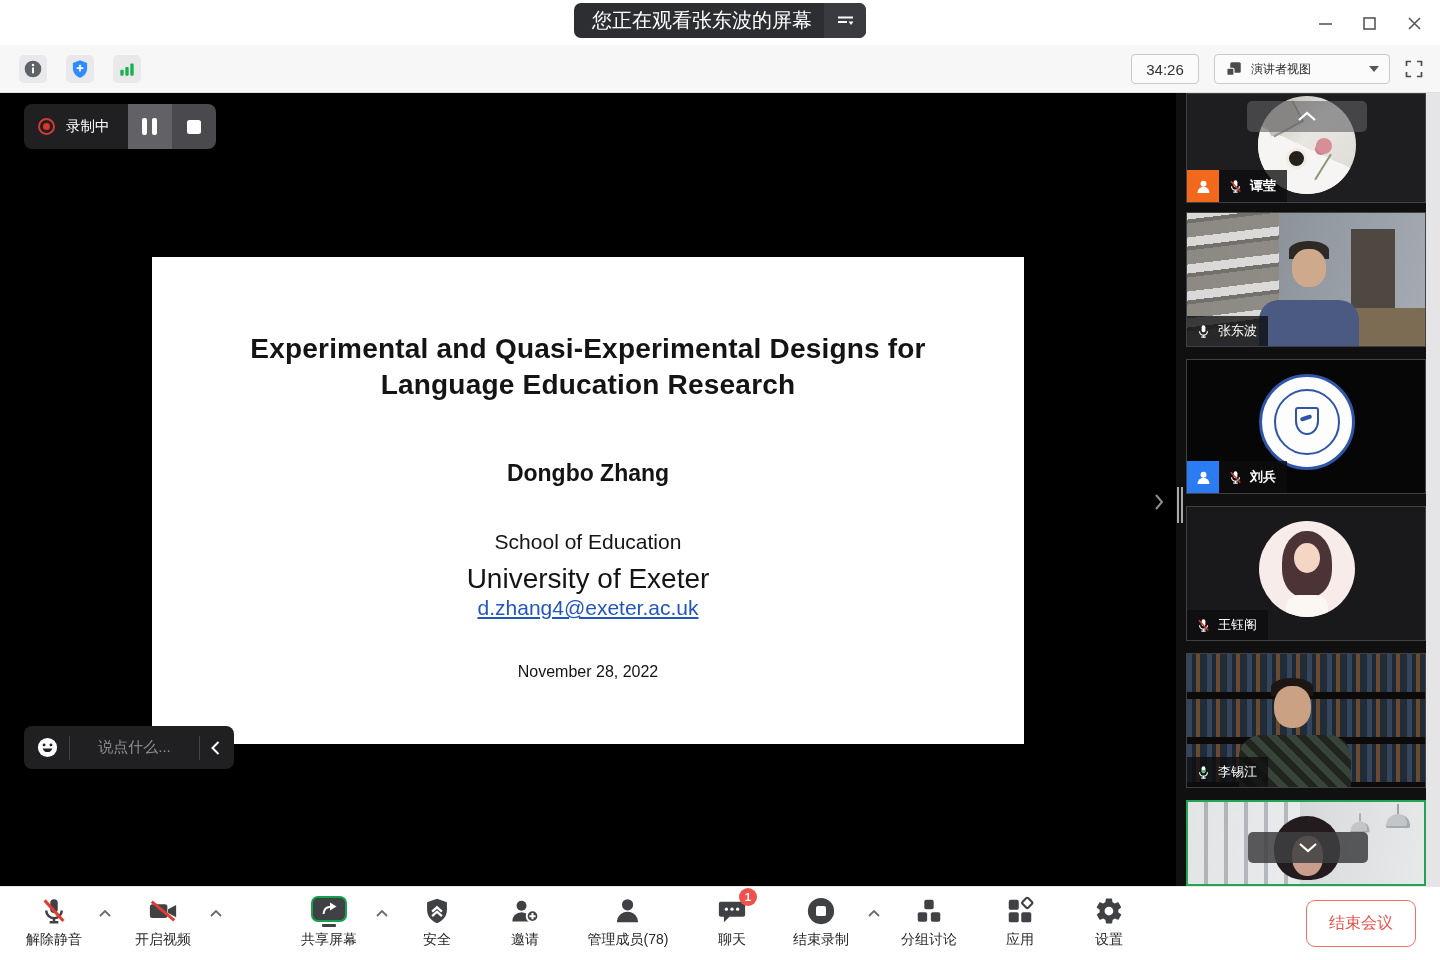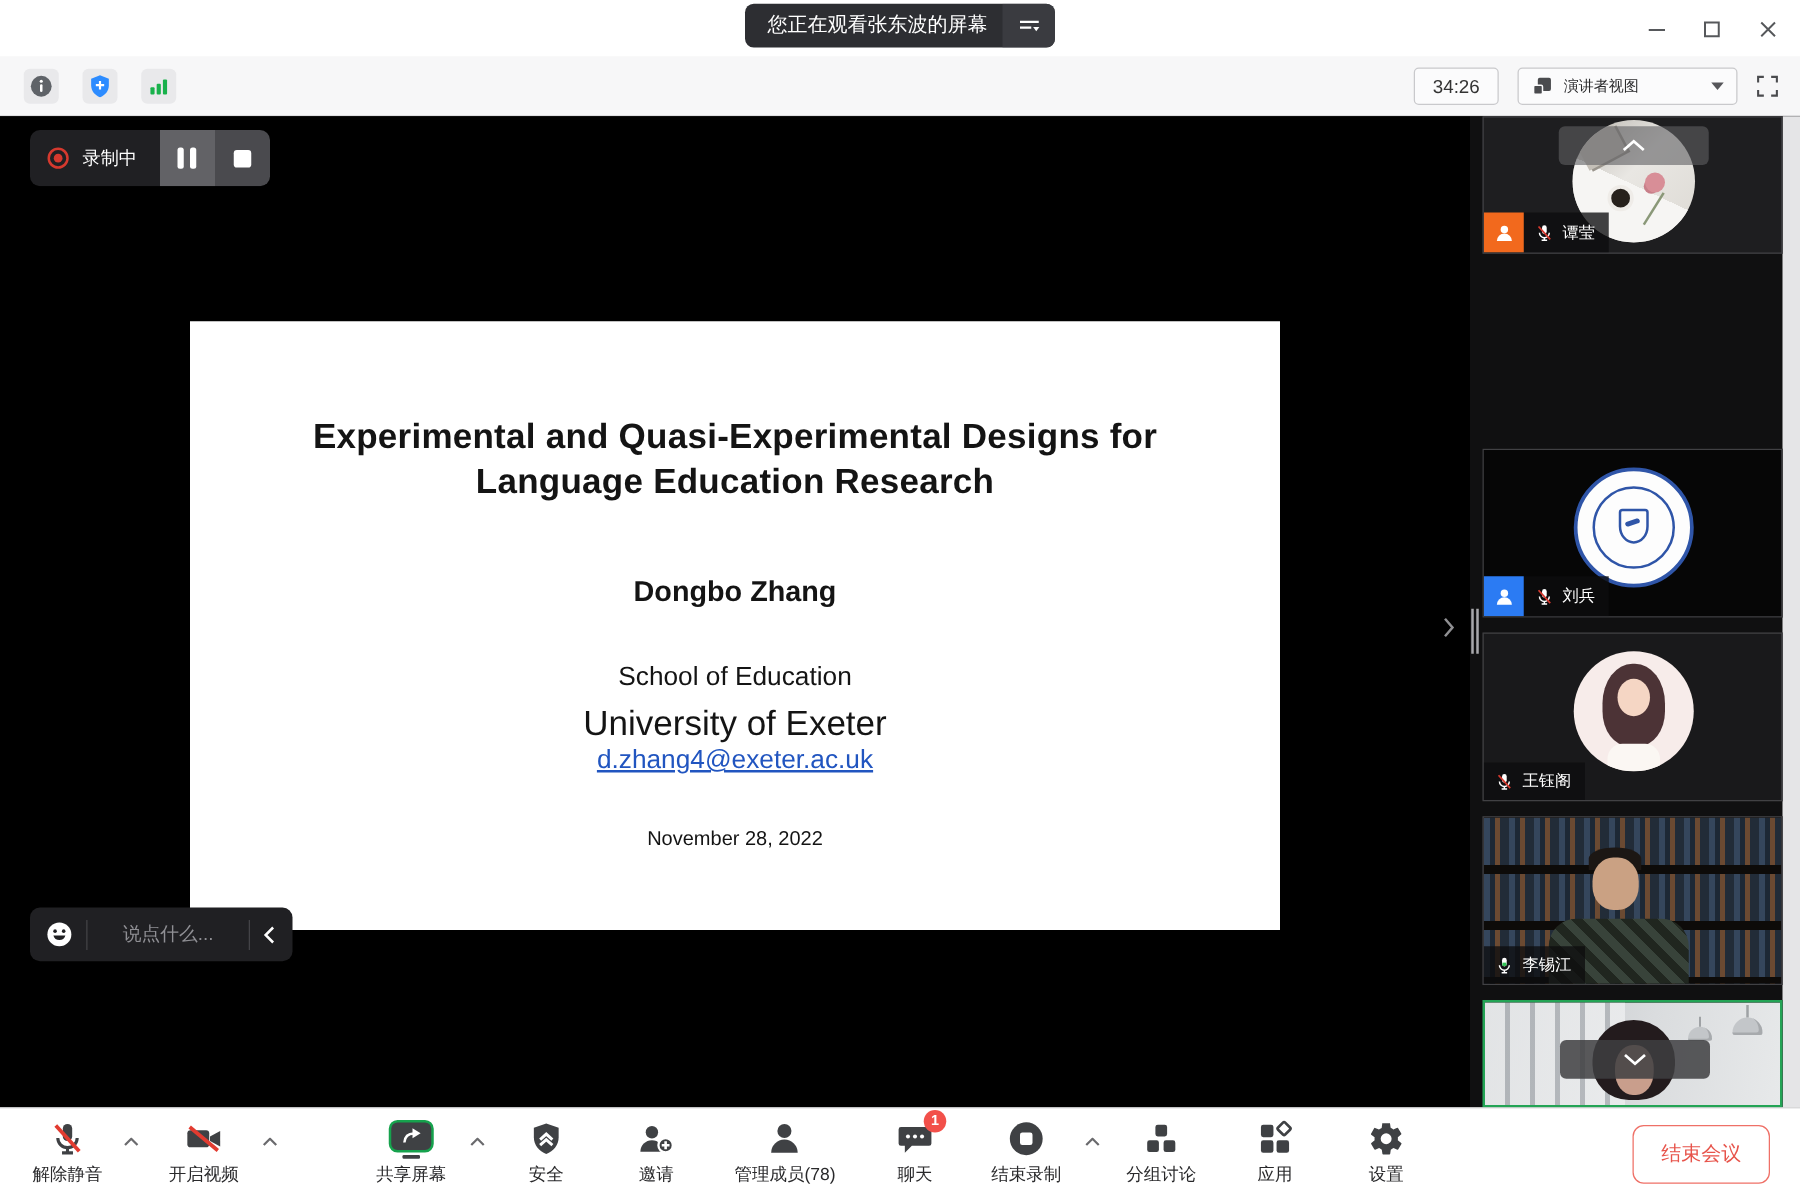--- a/index.html
+++ b/index.html
@@ -8,21 +8,21 @@
     position:relative; width:1440px; height:960px; background:#fff;
     font-family:"Liberation Sans", sans-serif; overflow:hidden;
     -webkit-font-smoothing:antialiased;
   }
 
   
   .titlebar{ position:absolute; top:0; left:0; width:1440px; height:45px; background:#fff; }
   .title-pill{
     position:absolute; left:50%; top:3px; transform:translateX(-50%);
     height:35px; background:#2d2e32; border-radius:7px;
-    display:flex; align-items:center; color:#fff; font-size:16px;
+    display:flex; align-items:center; color:#fff; font-size:20px;
     padding-left:18px; overflow:hidden;
   }
   .pill-menu-btn{
     height:100%; width:42px; margin-left:12px; background:#3a3b40;
     display:flex; align-items:center; justify-content:center; cursor:pointer;
   }
   .win-btn{ position:absolute; top:11px; width:24px; height:24px; display:flex; align-items:center; justify-content:center; }
   .win-min{ left:1313px; } .win-max{ left:1357px; } .win-close{ left:1402px; }
 
   
@@ -92,21 +92,21 @@
   .tile-3{ top:266px; height:135px; background:#060606; }
   .tile-4{ top:413px; height:135px; background:#19191b; }
   .tile-5{ top:560px; height:135px; }
   .tile-6{ top:707px; height:86px; border:2px solid #23a455; }
 
   .tile-label{
     position:absolute; left:0; bottom:0; height:30px; z-index:5;
     background:rgba(13,13,14,.78); display:flex; align-items:center; gap:7px;
     padding:0 11px 0 9px; color:#fff; font-size:13px; white-space:nowrap;
   }
-  .tile-label.with-badge{ left:32px; height:32px; }
+  .tile-label.with-badge{ left:32px; height:32px;font-weight:bold; }
   .badge{ position:absolute; left:0; bottom:0; width:32px; height:32px; z-index:6; display:flex; align-items:center; justify-content:center; }
   .badge-orange{ background:#f2691d; } .badge-blue{ background:#2b7bf3; }
 
   .tile-overlay-btn{
     position:absolute; left:60px; width:120px; height:31px; z-index:7;
     background:rgba(95,95,98,.6); border-radius:5px;
     display:flex; align-items:center; justify-content:center;
   }
   .ov-up{ top:7px; } .ov-down{ top:30px; background:rgba(62,62,65,.85); }
 
@@ -326,20 +326,38 @@
           <svg width="15" height="15" viewBox="0 0 24 24">
             <rect x="9" y="2" width="6" height="11" rx="3" fill="#fff"></rect>
             <path d="M5.7 11.5a6.3 6.3 0 0 0 12.6 0" fill="none" stroke="#fff" stroke-width="1.9"></path>
             <path d="M12 17.8V21M8.5 21h7" stroke="#fff" stroke-width="1.9"></path>
             <line x1="4.5" y1="3.5" x2="19.5" y2="20" stroke="#d5392e" stroke-width="2.3"></line>
           </svg>
           <span>谭莹</span>
         </div>
       </div>
 
+      <div class="tile tile-2">
+        <div class="video-art v2">
+          <i class="shelves"></i>
+            <i class="cabinet"></i>
+            <i class="desk"></i>
+            <i class="hair"></i>
+            <i class="head"></i>
+            <i class="body"></i>
+        </div>
+        <div class="tile-label">
+          <svg width="15" height="15" viewBox="0 0 24 24">
+            <rect x="9" y="2" width="6" height="11" rx="3" fill="#fff"></rect>
+            <path d="M5.7 11.5a6.3 6.3 0 0 0 12.6 0" fill="none" stroke="#fff" stroke-width="1.9"></path>
+            <path d="M12 17.8V21M8.5 21h7" stroke="#fff" stroke-width="1.9"></path>
+          </svg>
+          <span>张东波</span>
+        </div>
+      </div>
 
       <div class="tile tile-3">
         <div class="logo-ring">
             <i class="emblem"></i>
           </div>
         <span class="badge badge-blue">
           <svg width="17" height="17" viewBox="0 0 24 24">
             <circle cx="12" cy="8" r="4.2" fill="#fff"></circle>
               <path d="M3.5 21a8.5 8.5 0 0 1 17 0z" fill="#fff"></path>
           </svg>

